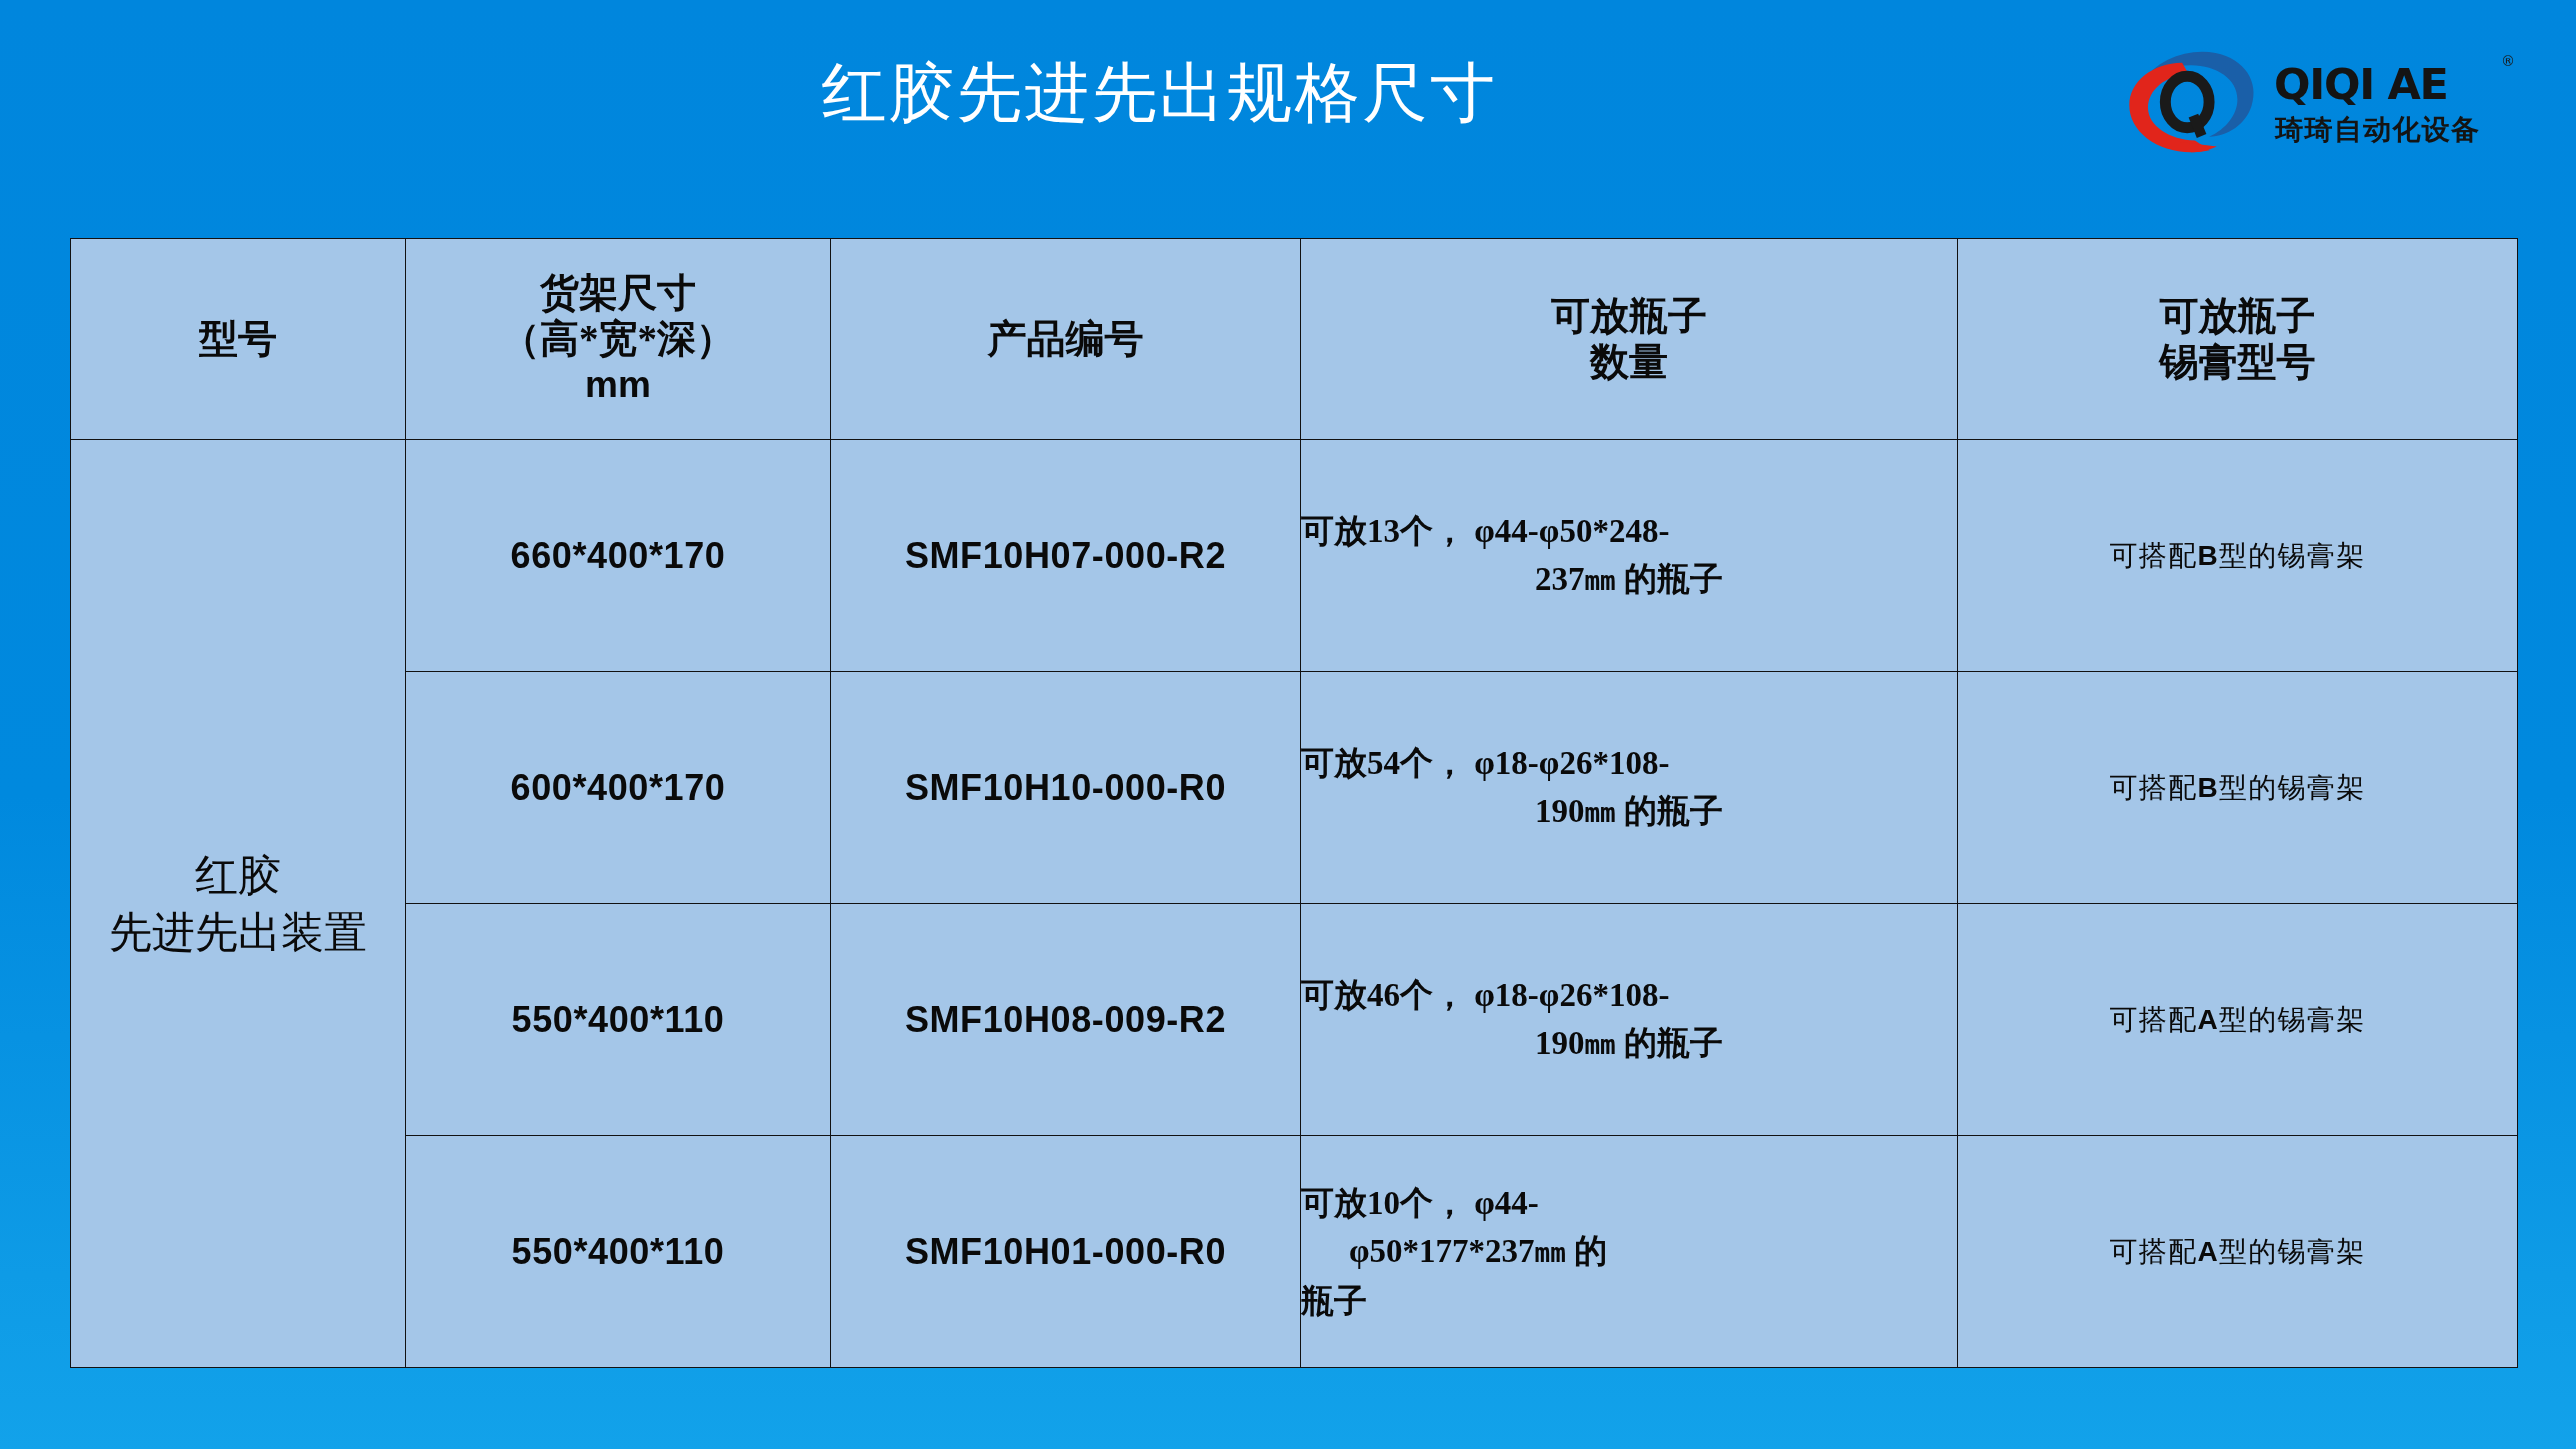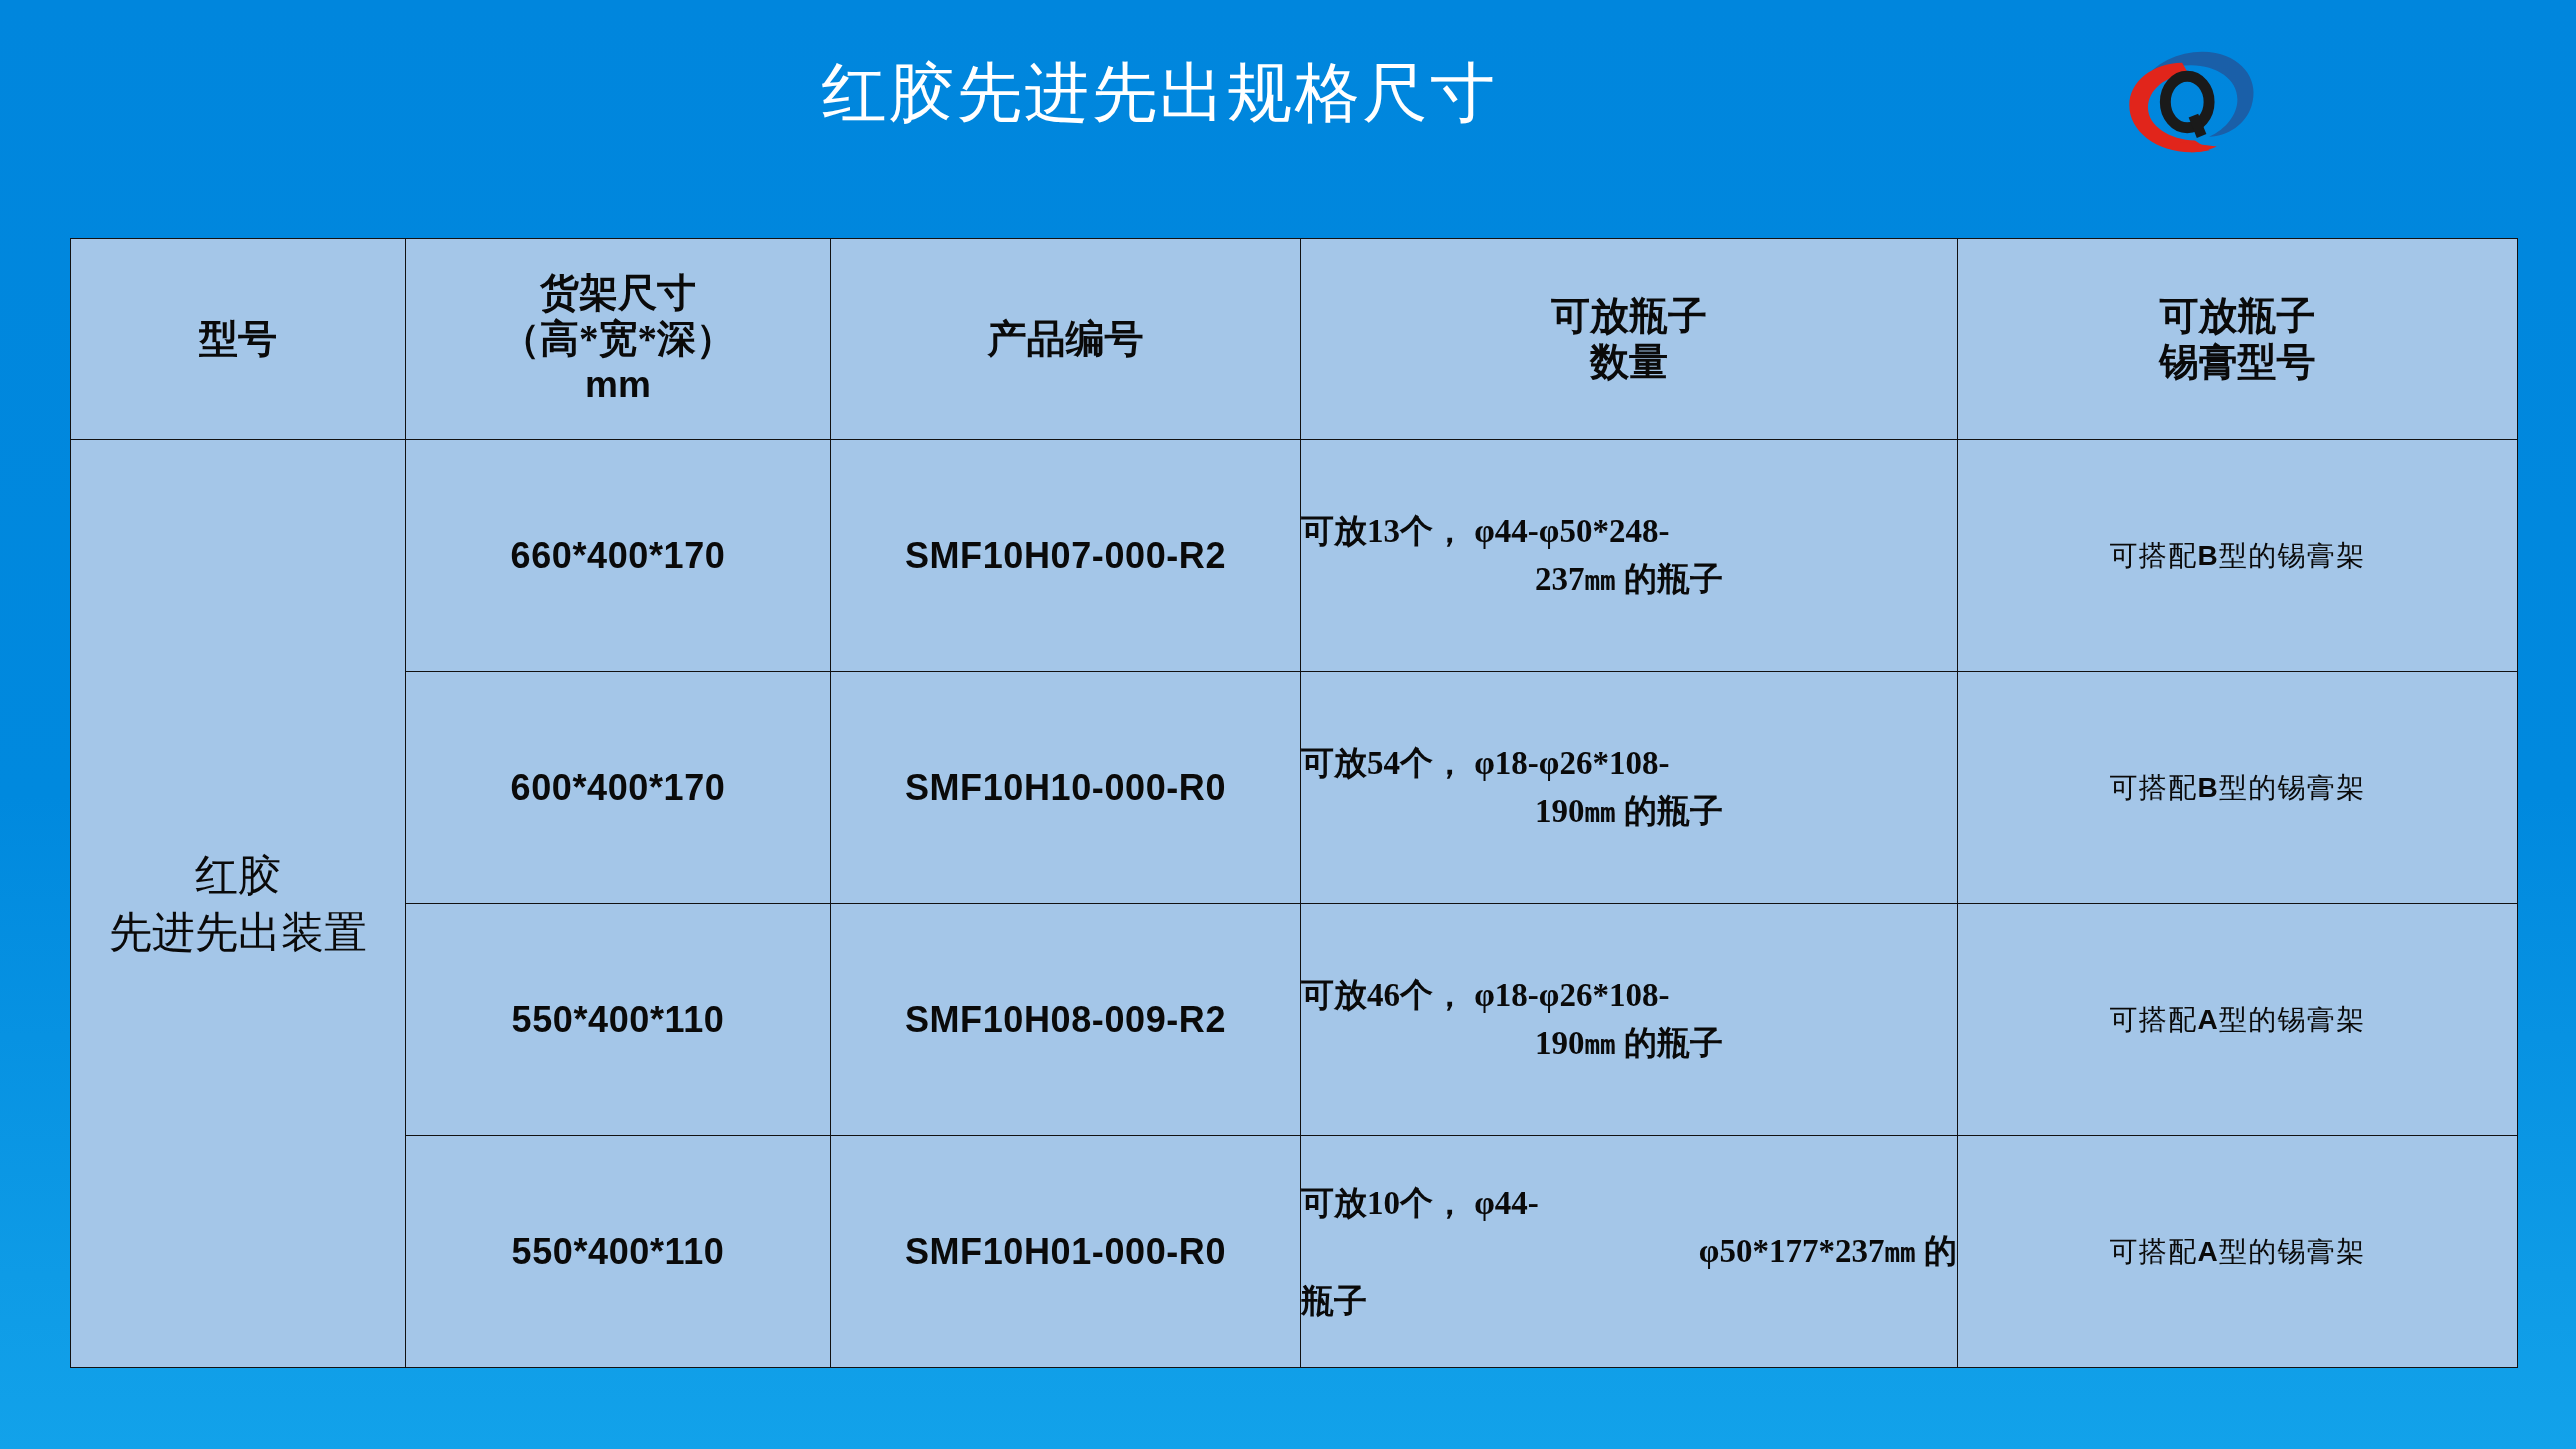--- a/index.html
+++ b/index.html
@@ -157,21 +157,21 @@
     font-size: 33px;
     line-height: 48px;
     font-weight: 700;
     padding: 0 11.6px;
   }
   .row-qty .ln {
     display: block;
   }
   .row-qty .l1 { text-align: left; }
   .row-qty .l2 { text-align: center; }
-  .row-qty .l3 { text-align: right; padding-left: 48px; }
+  .row-qty .l3 { text-align: left; padding-left: 48px; }
   .row-qty .mmu {
     font-family: "DejaVu Sans Mono", "Liberation Mono", monospace;
     font-size: 26px;
     font-weight: 700;
   }
   .row-paste {
     font-family: "Liberation Serif", "DejaVu Serif", serif;
     font-size: 28px;
     font-weight: 400;
     letter-spacing: 1.3px;
@@ -198,20 +198,25 @@
 
     <path d="M98 29 C52 30 16 58 16 95 C16 135 58 168 112 168 C122 168 132 167 141 165
              L118 150 C79 149 45 127 45 99 C45 71 72 49 108 46 Z" fill="#E1251B"></path>
     <path d="M112 168 C124 168 140 165 152 159 L96 152 Z" fill="#E1251B"></path>
 
     <g fill="#1A1A1A">
       <ellipse cx="106" cy="90" rx="34" ry="40" fill="none" stroke="#1A1A1A" stroke-width="17"></ellipse>
       <rect x="114" y="110" width="16" height="34" transform="rotate(-22 122 127)"></rect>
     </g>
   </svg>
+  <div class="logo-text">
+    <div class="logo-word">QIQI AE</div>
+    <div class="logo-reg">®</div>
+    <div class="logo-sub">琦琦自动化设备</div>
+  </div>
 </div>
 
 <table class="spec-table">
   <colgroup>
     <col class="c-model">
       <col class="c-size">
       <col class="c-code">
       <col class="c-qty">
       <col class="c-paste">
   </colgroup>

